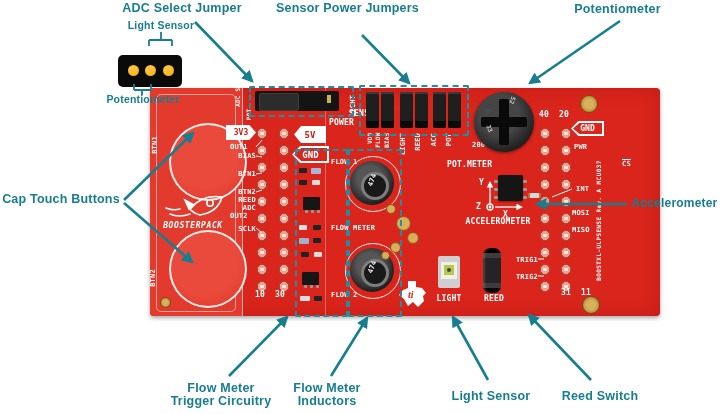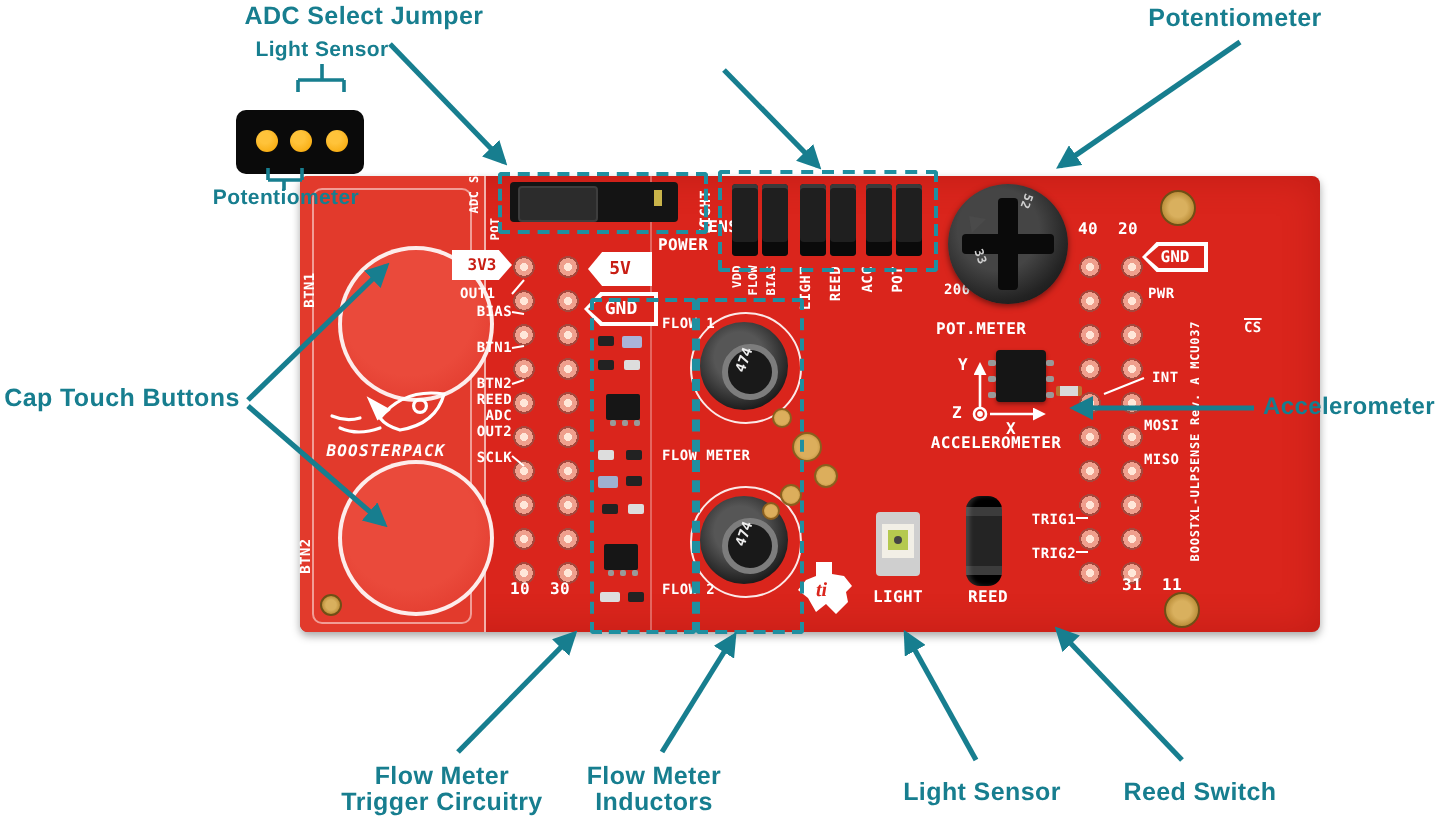--- a/index.html
+++ b/index.html
@@ -117,21 +117,21 @@
 
   <div class="sk" style="left:472px;top:141px;width:76px;">200  kΩ</div>
   <div class="abs z2" style="left:474px;top:92px;width:60px;height:60px;border-radius:50%;
        background:radial-gradient(circle at 42% 38%,#454545 0 40%,#232323 70%,#101010 100%);
        box-shadow:0 1px 3px rgba(0,0,0,.5);"></div>
   <div class="abs z3" style="left:481px;top:117px;width:46px;height:10px;background:#0a0a0a;border-radius:2px;"></div>
   <div class="abs z3" style="left:499px;top:99px;width:10px;height:46px;background:#0a0a0a;border-radius:2px;"></div>
   <div class="abs z4" style="left:482px;top:107px;width:0;height:0;border-left:5px solid transparent;border-right:5px solid transparent;border-bottom:7px solid #4a4a4a;transform:rotate(-45deg);"></div>
   <div class="sk s6 z4" style="left:486px;top:125px;color:#cfcfcf;transform:rotate(70deg);">33</div>
   <div class="sk s6 z4" style="left:509px;top:97px;color:#cfcfcf;transform:rotate(110deg);">52</div>
-  <div class="sk s8" style="left:447px;top:160px;margin-left:21px;">POT.METER</div>
+  <div class="sk s8" style="left:447px;top:160px;">POT.METER</div>
 
   <div class="abs" style="left:498px;top:175px;width:25px;height:26px;background:#151515;border-radius:2px;box-shadow:0 1px 2px rgba(0,0,0,.4);"></div>
   <div class="smd" style="left:494px;top:180px;width:4px;height:3px;background:#999;"></div>
   <div class="smd" style="left:494px;top:188px;width:4px;height:3px;background:#999;"></div>
   <div class="smd" style="left:494px;top:196px;width:4px;height:3px;background:#999;"></div>
   <div class="smd" style="left:523px;top:180px;width:4px;height:3px;background:#999;"></div>
   <div class="smd" style="left:523px;top:188px;width:4px;height:3px;background:#999;"></div>
   <div class="smd" style="left:523px;top:196px;width:4px;height:3px;background:#999;"></div>
   <div class="smd" style="left:528px;top:193px;width:9px;height:5px;background:#d9d9d9;border-left:2px solid #b87333;border-right:2px solid #b87333;"></div>
   <div class="sk s8" style="left:479px;top:178px;">Y</div>
@@ -221,39 +221,40 @@
     <div class="in"></div>
       <span style="font-size:8px;">GND</span>
     </div>
 
   <div class="sk" style="left:230px;top:143px;width:26px;text-align:left;">OUT1</div>
   <div class="sk" style="left:230px;top:152px;width:26px;text-align:right;">BIAS</div>
   <div class="sk" style="left:230px;top:170px;width:26px;text-align:right;">BTN1</div>
   <div class="sk" style="left:230px;top:188px;width:26px;text-align:right;">BTN2</div>
   <div class="sk" style="left:230px;top:196px;width:26px;text-align:right;">REED</div>
   <div class="sk" style="left:230px;top:204px;width:26px;text-align:right;">ADC</div>
-  <div class="sk" style="left:230px;top:212px;width:26px;text-align:right;">OUT2</div>
+  <div class="sk" style="left:230px;top:212px;width:26px;text-align:left;">OUT2</div>
   <div class="sk" style="left:230px;top:225px;width:26px;text-align:right;">SCLK</div>
 
   <div class="sk" style="left:574px;top:143px;">PWR</div>
   <div class="sk csov" style="left:574px;top:160px;">CS</div>
   <div class="sk" style="left:576px;top:185px;">INT</div>
   <div class="sk" style="left:572px;top:209px;">MOSI</div>
   <div class="sk" style="left:572px;top:226px;">MISO</div>
   <div class="sk" style="left:510px;top:256px;width:28px;text-align:right;">TRIG1</div>
   <div class="sk" style="left:510px;top:273px;width:28px;text-align:right;">TRIG2</div>
 
   <div class="sk rot s6" style="left:510px;top:217px;width:176px;letter-spacing:.4px;text-align:center;">BOOSTXL-ULPSENSE Rev. A MCU037</div>
 
   <div class="dash z5" style="left:249px;top:86px;width:101px;height:27px;"></div>
   <div class="dash z5" style="left:359px;top:85px;width:106px;height:47px;"></div>
   <div class="dash z5" style="left:295px;top:149px;width:49px;height:164px;"></div>
   <div class="dash z5" style="left:348px;top:149px;width:50px;height:164px;"></div>
 
   <div class="ann" style="left:112px;top:2px;width:140px;">ADC Select Jumper</div>
+  <div class="ann" style="left:275px;top:2px;width:145px;">Sensor Power Jumpers</div>
   <div class="ann" style="left:560px;top:3px;width:115px;">Potentiometer</div>
   <div class="ann" style="left:0px;top:193px;width:122px;">Cap Touch Buttons</div>
   <div class="ann" style="left:628px;top:197px;width:93px;font-size:12px;">Accelerometer</div>
   <div class="ann" style="left:160px;top:382px;width:122px;">
     <span>Flow Meter</span><br>
     <span>Trigger Circuitry</span></div>
   <div class="ann" style="left:267px;top:382px;width:120px;">
     <span>Flow Meter</span><br>
     <span>Inductors</span></div>
   <div class="ann" style="left:432px;top:390px;width:118px;">Light Sensor</div>

